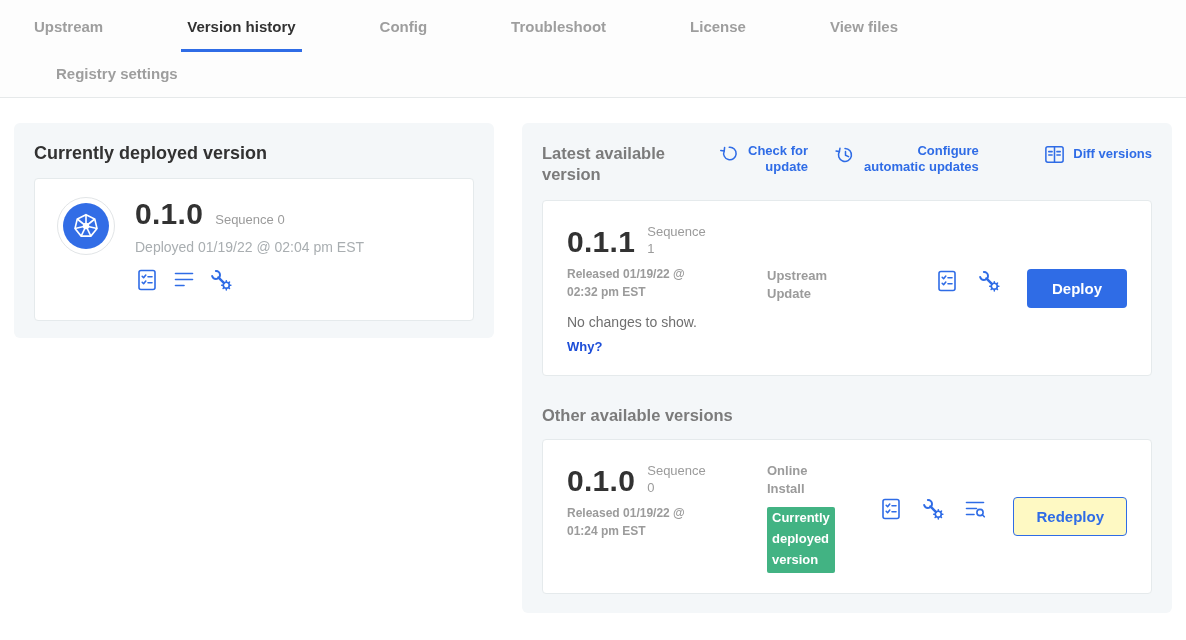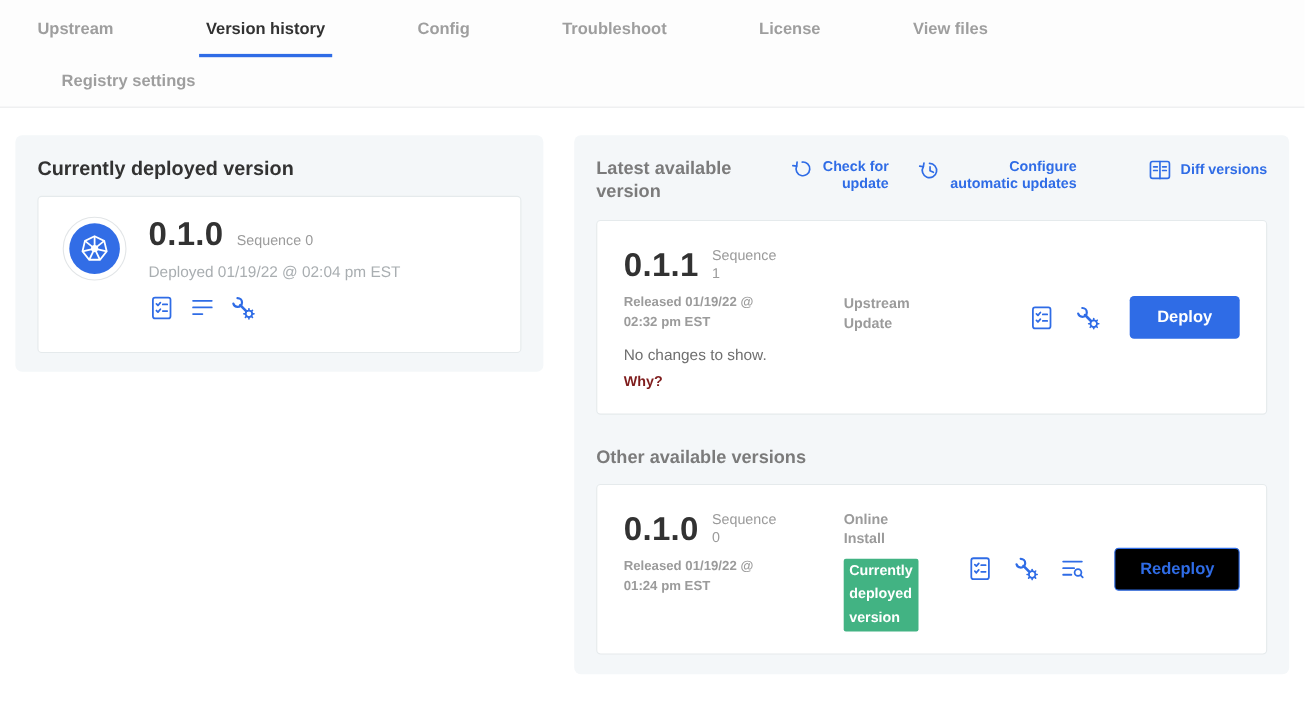--- a/index.html
+++ b/index.html
@@ -53,28 +53,28 @@
             line-height: 1.25; cursor: pointer; text-decoration: none; align-items: flex-start; text-align: right; }
   .action .aicon { width: 23px; height: 23px; flex: none; }
   .action-diff { margin-left: auto; align-items: center; }
   .alabel span { display: block; }
 
   .latest-card { margin-top: 16px; padding: 20px 24px; }
   .card-main { display: flex; }
   .col-version { width: 200px; }
   .released { margin-top: 7px; font-size: 12px; font-weight: 700; color: #9b9b9b; width: 138px; line-height: 1.5; }
   .no-changes { margin-top: 13px; font-size: 14px; color: #6f6f6f; }
-  .why { margin-top: 9px; display: inline-block; font-size: 13px; font-weight: 700; color: #7f1d1d; cursor: pointer; }
+  .why { margin-top: 9px; display: inline-block; font-size: 13px; font-weight: 700; color: #1d4ed8; cursor: pointer; }
   .col-source { width: 70px; font-size: 13px; font-weight: 700; color: #9b9b9b; line-height: 1.35; }
   .latest-card .col-source { margin-top: 46px; }
   .other-card .col-source { margin-top: 2px; }
-  .col-actions { margin-left: auto; display: flex; align-items: center; gap: 18px; align-self: center; }
+  .col-actions { margin-left: auto; display: flex; align-items: flex-start; gap: 18px; align-self: center; }
   .btn { font-family: inherit; font-size: 15px; font-weight: 700; border-radius: 4px; cursor: pointer; margin-left: 8px; }
   .btn-primary { background: #2f6ce6; color: #fff; border: none; padding: 11px 25px; }
-  .btn-secondary { background: #000000; color: #2f6ce6; border: 1.5px solid #2f6ce6; padding: 10px 22px; }
+  .btn-secondary { background: #fef9c3; color: #2f6ce6; border: 1.5px solid #2f6ce6; padding: 10px 22px; }
   .other-title { margin-top: 30px; font-size: 16.5px; font-weight: 700; color: #7b7b7b; }
   .other-card { margin-top: 14px; padding: 20px 24px; }
   .badge { display: inline-block; margin-top: 10px; width: 68px; background: #42b383; color: #fff;
            font-size: 13px; font-weight: 700; line-height: 1.6; padding: 1px 5px 2px; border-radius: 2px; }
 </style>
 </head>
 <body>
 
 <div class="app">
 

